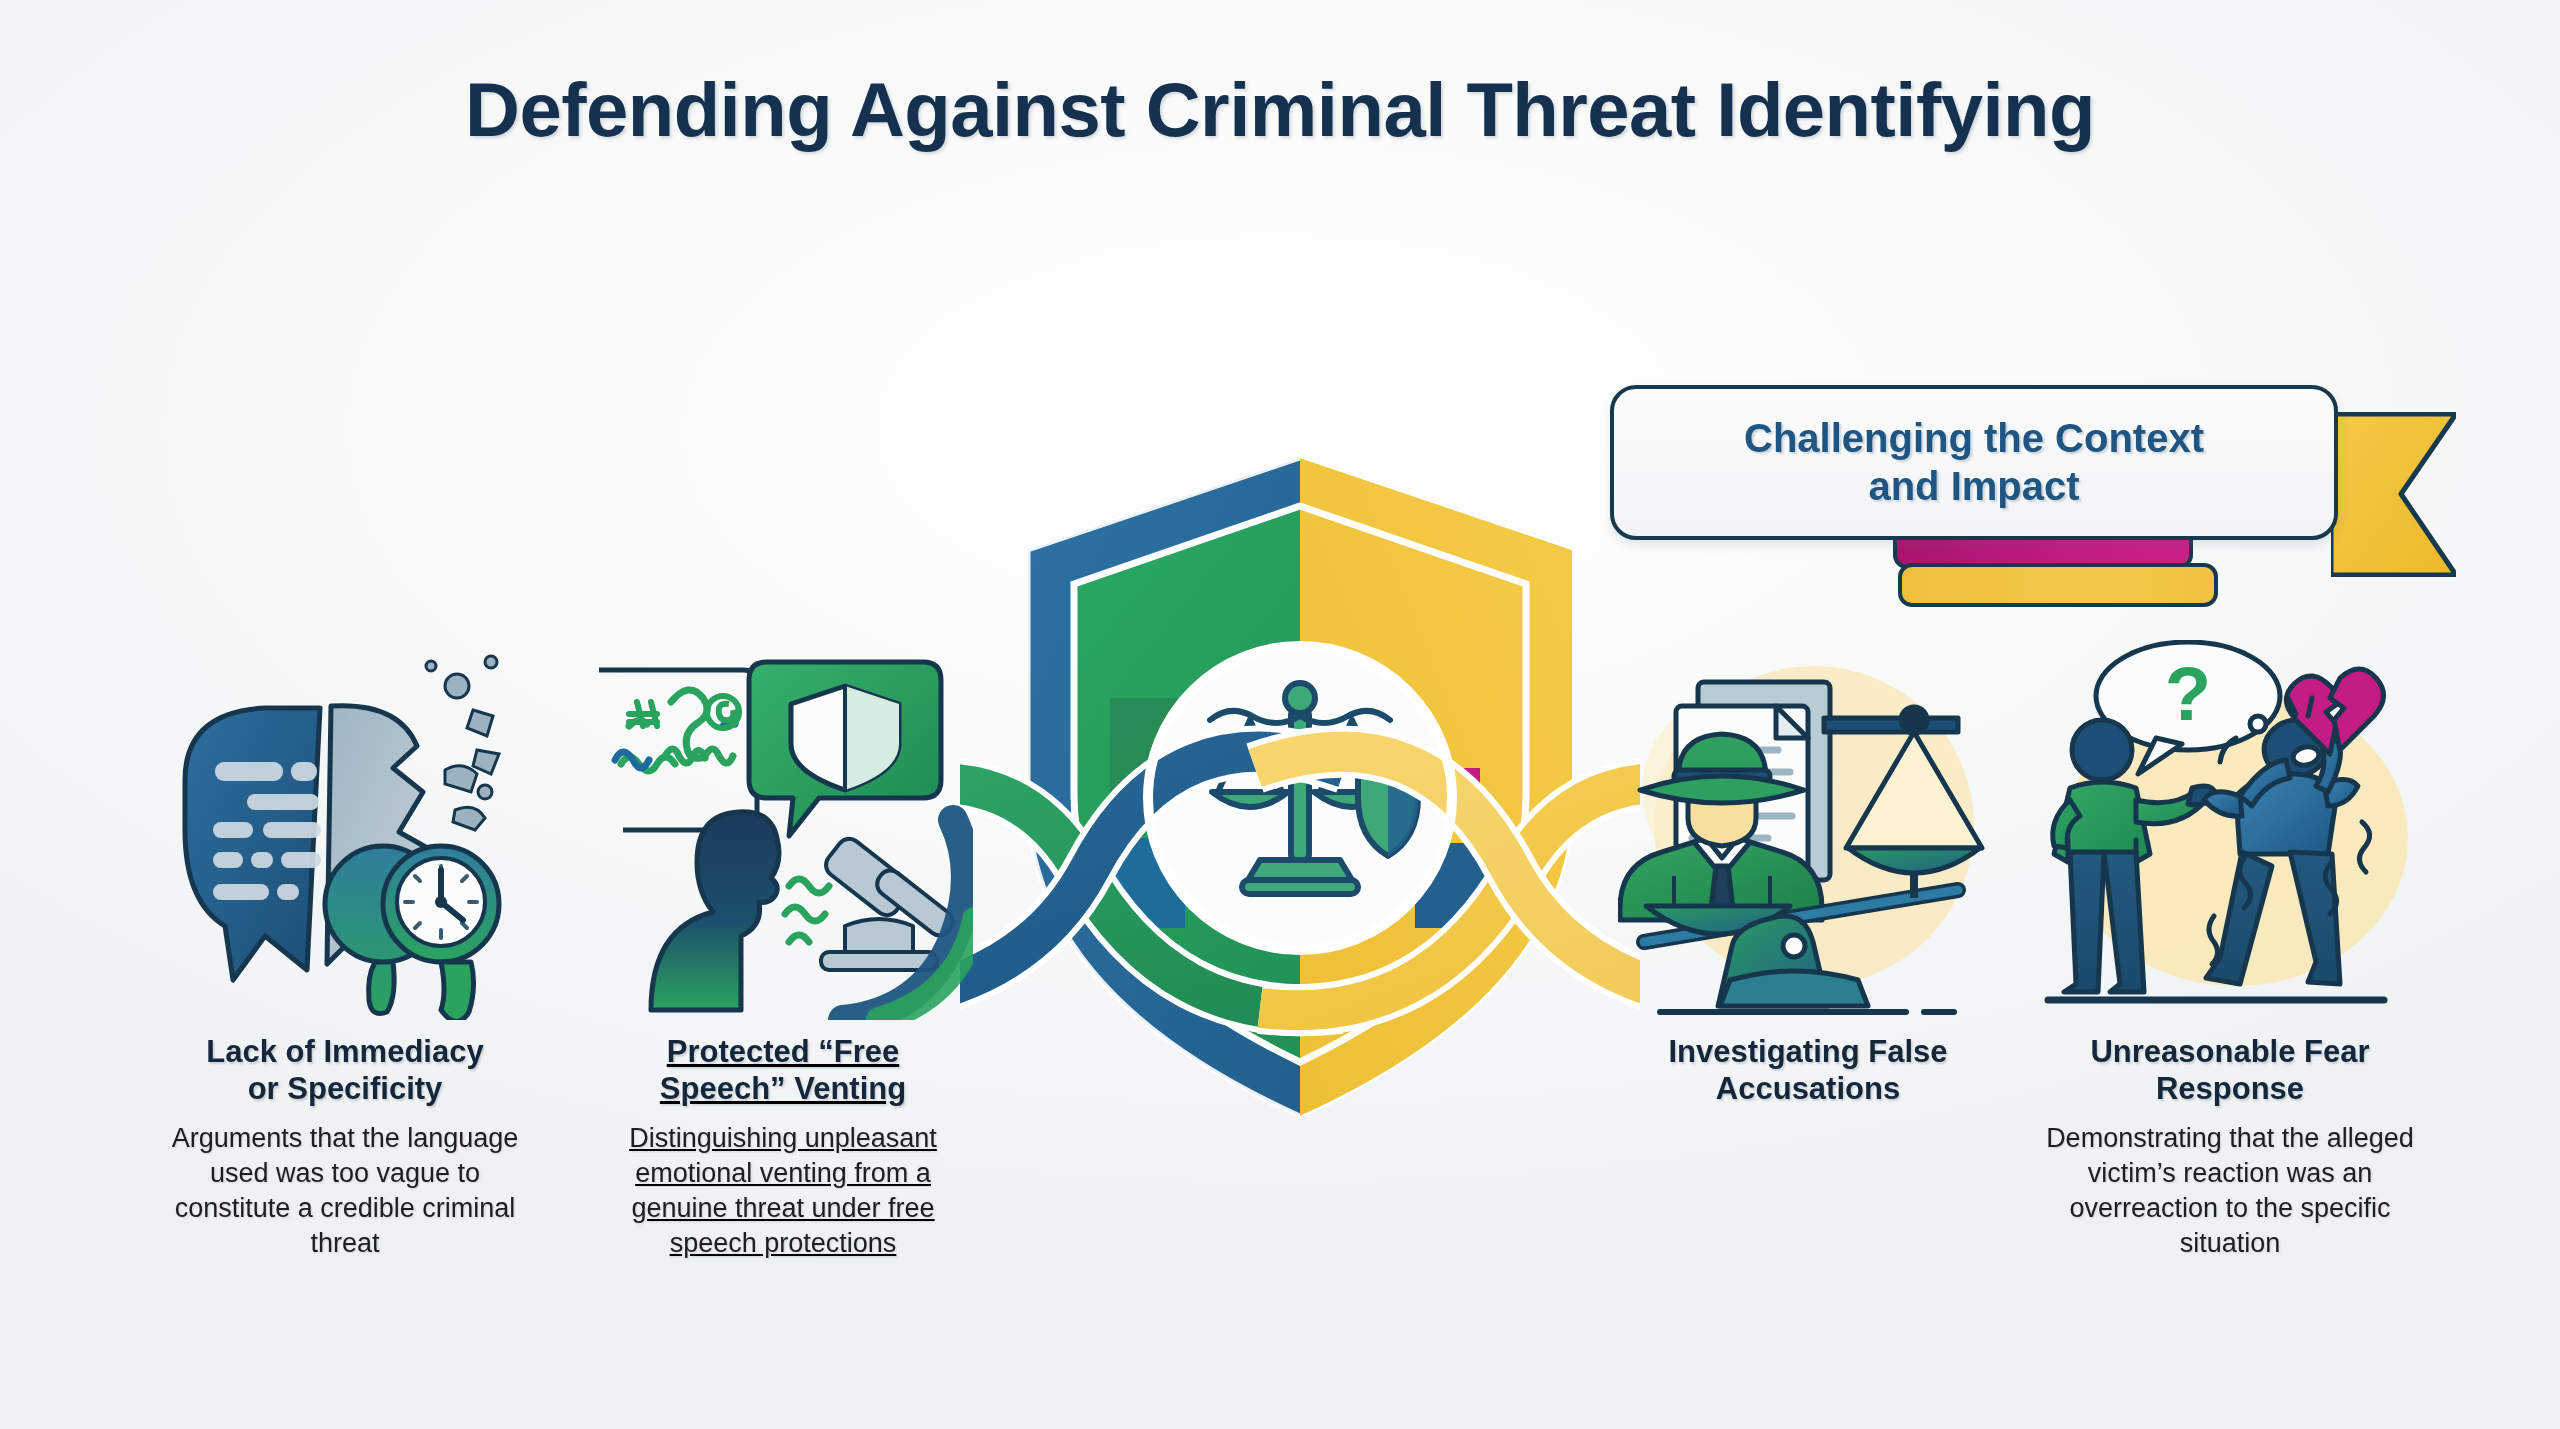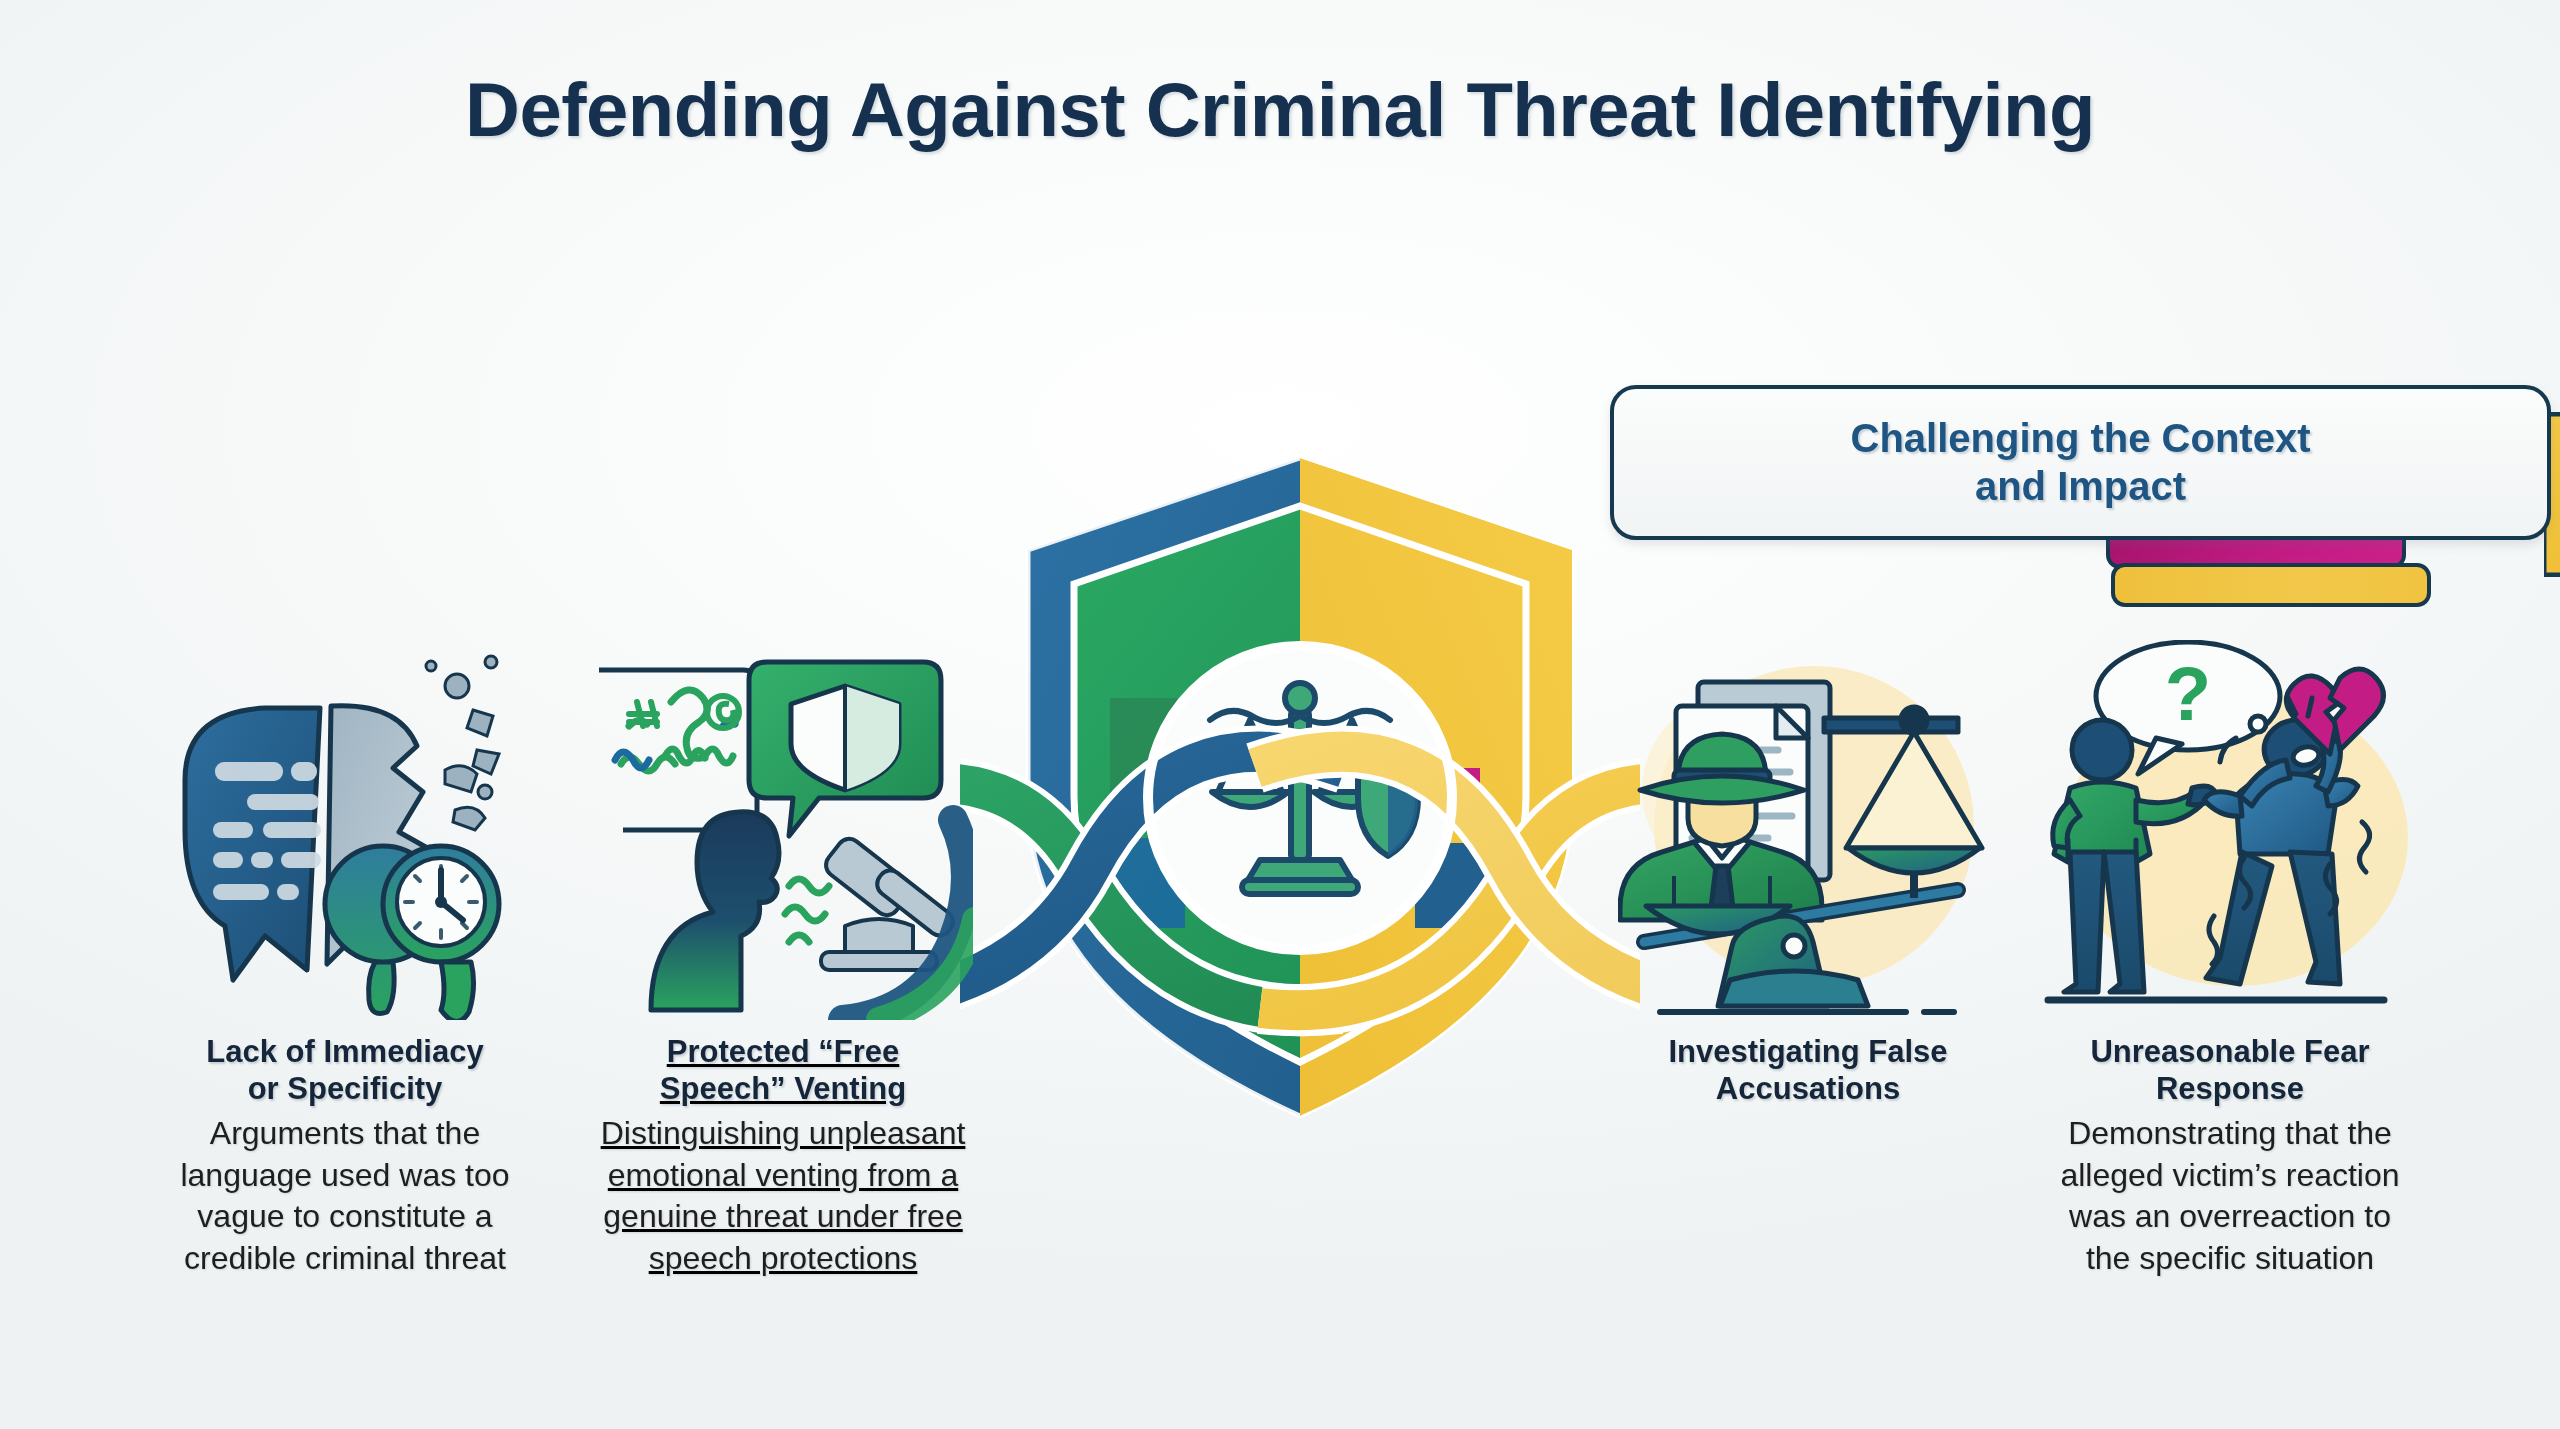--- a/index.html
+++ b/index.html
@@ -46,21 +46,21 @@
     letter-spacing: 0.2px;
   }
 
   
   .banner {
     position: absolute;
     top: 385px;
     height: 155px;
   }
   #banner-left  { left: 160px;  width: 800px; }
-  #banner-right { left: 1610px; width: 941px; }
+  #banner-right { left: 1610px; width: 728px; }
 
   .banner-plate {
     position: absolute;
     top: 0;
     width: 100%;
     height: 155px;
     box-sizing: border-box;
     background: linear-gradient(180deg,#fbfcfc 0%, #f1f4f5 100%);
     border: 4px solid #17394f;
     border-radius: 26px;
@@ -160,22 +160,22 @@
   .card-title {
     margin-top: 14px;
     font-size: 31px;
     font-weight: 700;
     color: #16263a;
     line-height: 1.18;
     text-shadow: 1.5px 1.5px 2px rgba(125,140,152,0.35);
     white-space: pre-line;
   }
   .card-desc {
-    margin-top: 6px;
-    font-size: 32px;
+    margin-top: 14px;
+    font-size: 27px;
     font-weight: 400;
     color: #1e1e1e;
     line-height: 1.30;
     text-shadow: 1px 1px 2px rgba(130,145,158,0.32);
     padding: 0 4px;
   }
 </style>
 </head>
 <body>
 

